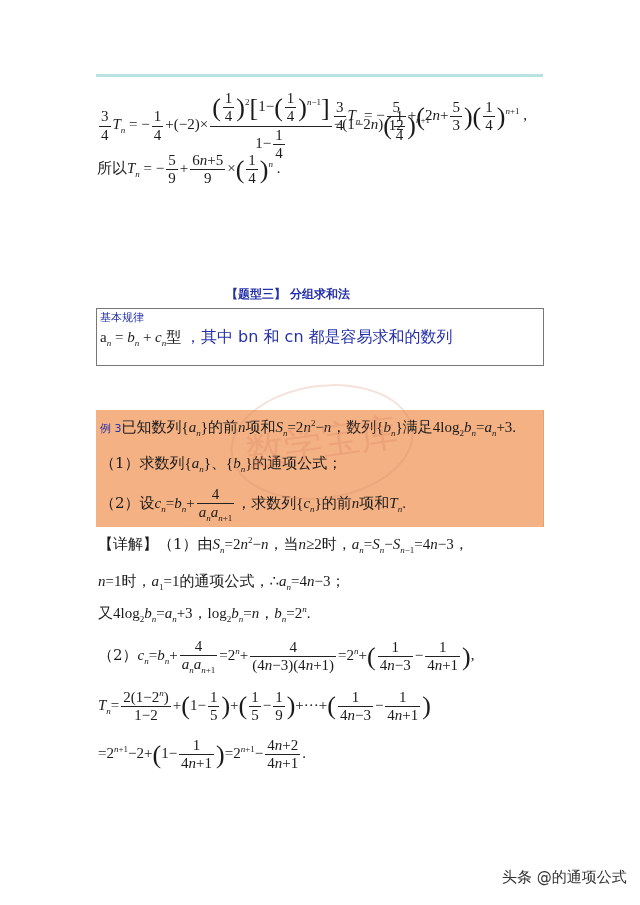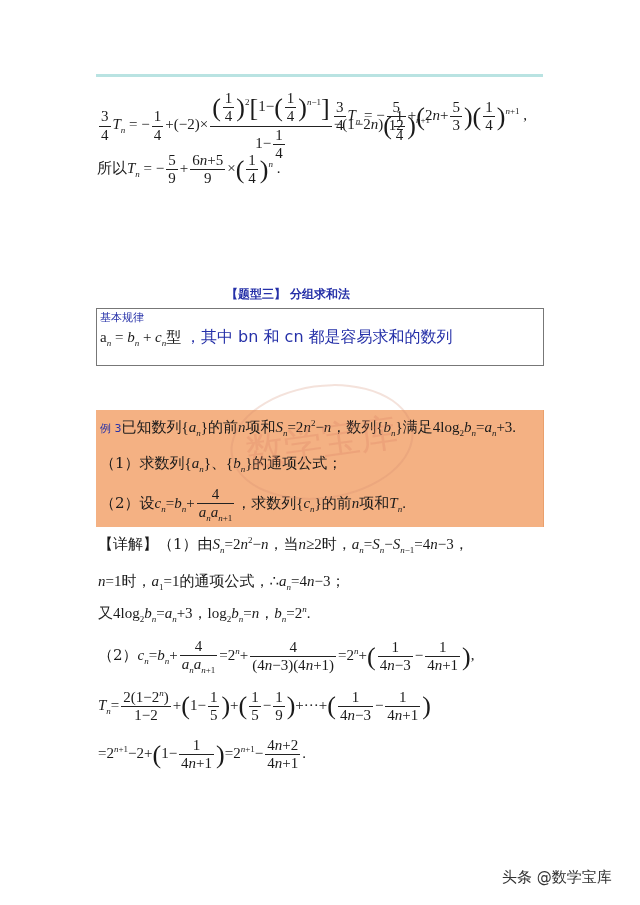--- a/index.html
+++ b/index.html
@@ -83,13 +83,13 @@
 <div class="abs math sol" style="top:638px;">
   <span class="cn">（2）</span><i>c</i><span class="sub"><i>n</i></span>=<i>b</i><span class="sub"><i>n</i></span>+<span class="frac"><span class="num">4</span><span><i>a</i><span class="sub"><i>n</i></span><i>a</i><span class="sub"><i>n</i>+1</span></span></span>=2<span class="sup"><i>n</i></span>+<span class="frac"><span class="num">4</span><span>(4<i>n</i>−3)(4<i>n</i>+1)</span></span>=2<span class="sup"><i>n</i></span>+<span class="big">(</span><span class="frac"><span class="num">1</span><span>4<i>n</i>−3</span></span>−<span class="frac"><span class="num">1</span><span>4<i>n</i>+1</span></span><span class="big">)</span>,
 </div>
 <div class="abs math sol" style="top:688px;">
   <i>T</i><span class="sub"><i>n</i></span>=<span class="frac"><span class="num">2(1−2<span class="sup"><i>n</i></span>)</span><span>1−2</span></span>+<span class="big">(</span>1−<span class="frac"><span class="num">1</span><span>5</span></span><span class="big">)</span>+<span class="big">(</span><span class="frac"><span class="num">1</span><span>5</span></span>−<span class="frac"><span class="num">1</span><span>9</span></span><span class="big">)</span>+···+<span class="big">(</span><span class="frac"><span class="num">1</span><span>4<i>n</i>−3</span></span>−<span class="frac"><span class="num">1</span><span>4<i>n</i>+1</span></span><span class="big">)</span>
 </div>
 <div class="abs math sol" style="top:737px;">
   =2<span class="sup"><i>n</i>+1</span>−2+<span class="big">(</span>1−<span class="frac"><span class="num">1</span><span>4<i>n</i>+1</span></span><span class="big">)</span>=2<span class="sup"><i>n</i>+1</span>−<span class="frac"><span class="num">4<i>n</i>+2</span><span>4<i>n</i>+1</span></span>.
 </div>
 
-<div class="abs footer">头条 @数学宝库</div>
+<div class="abs footer">头条 @的通项公式</div>
 
 </body></html>

